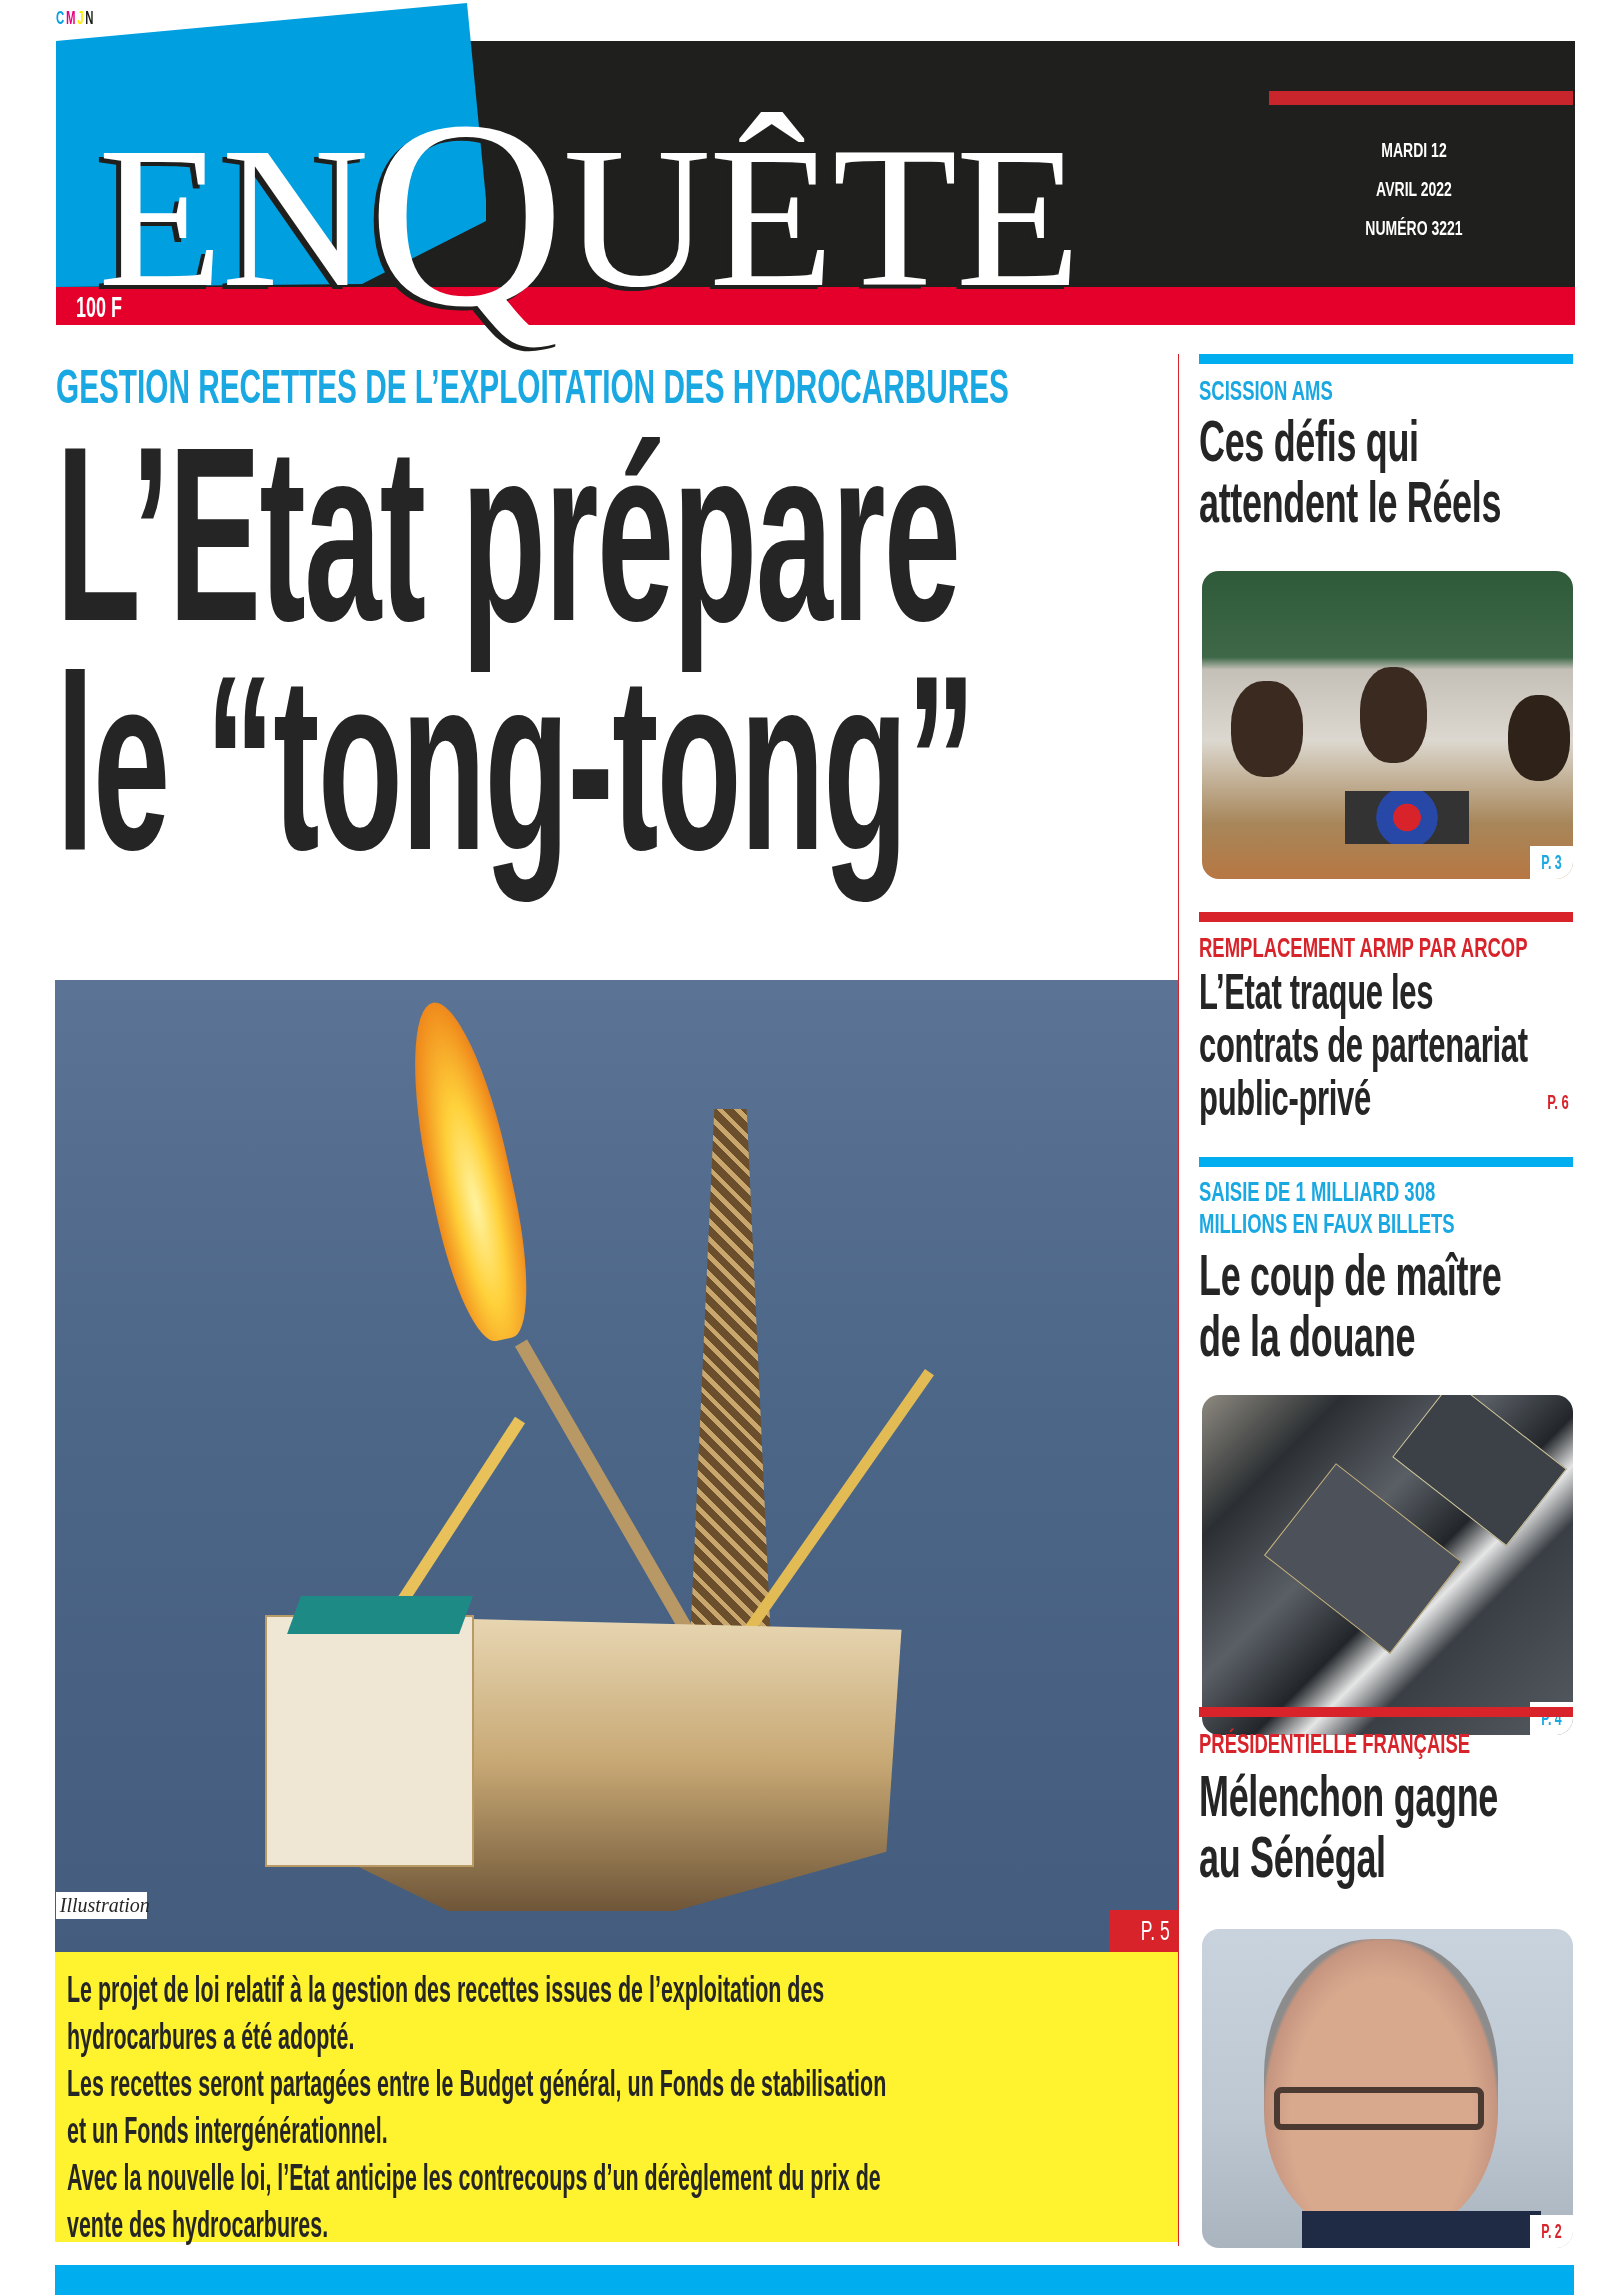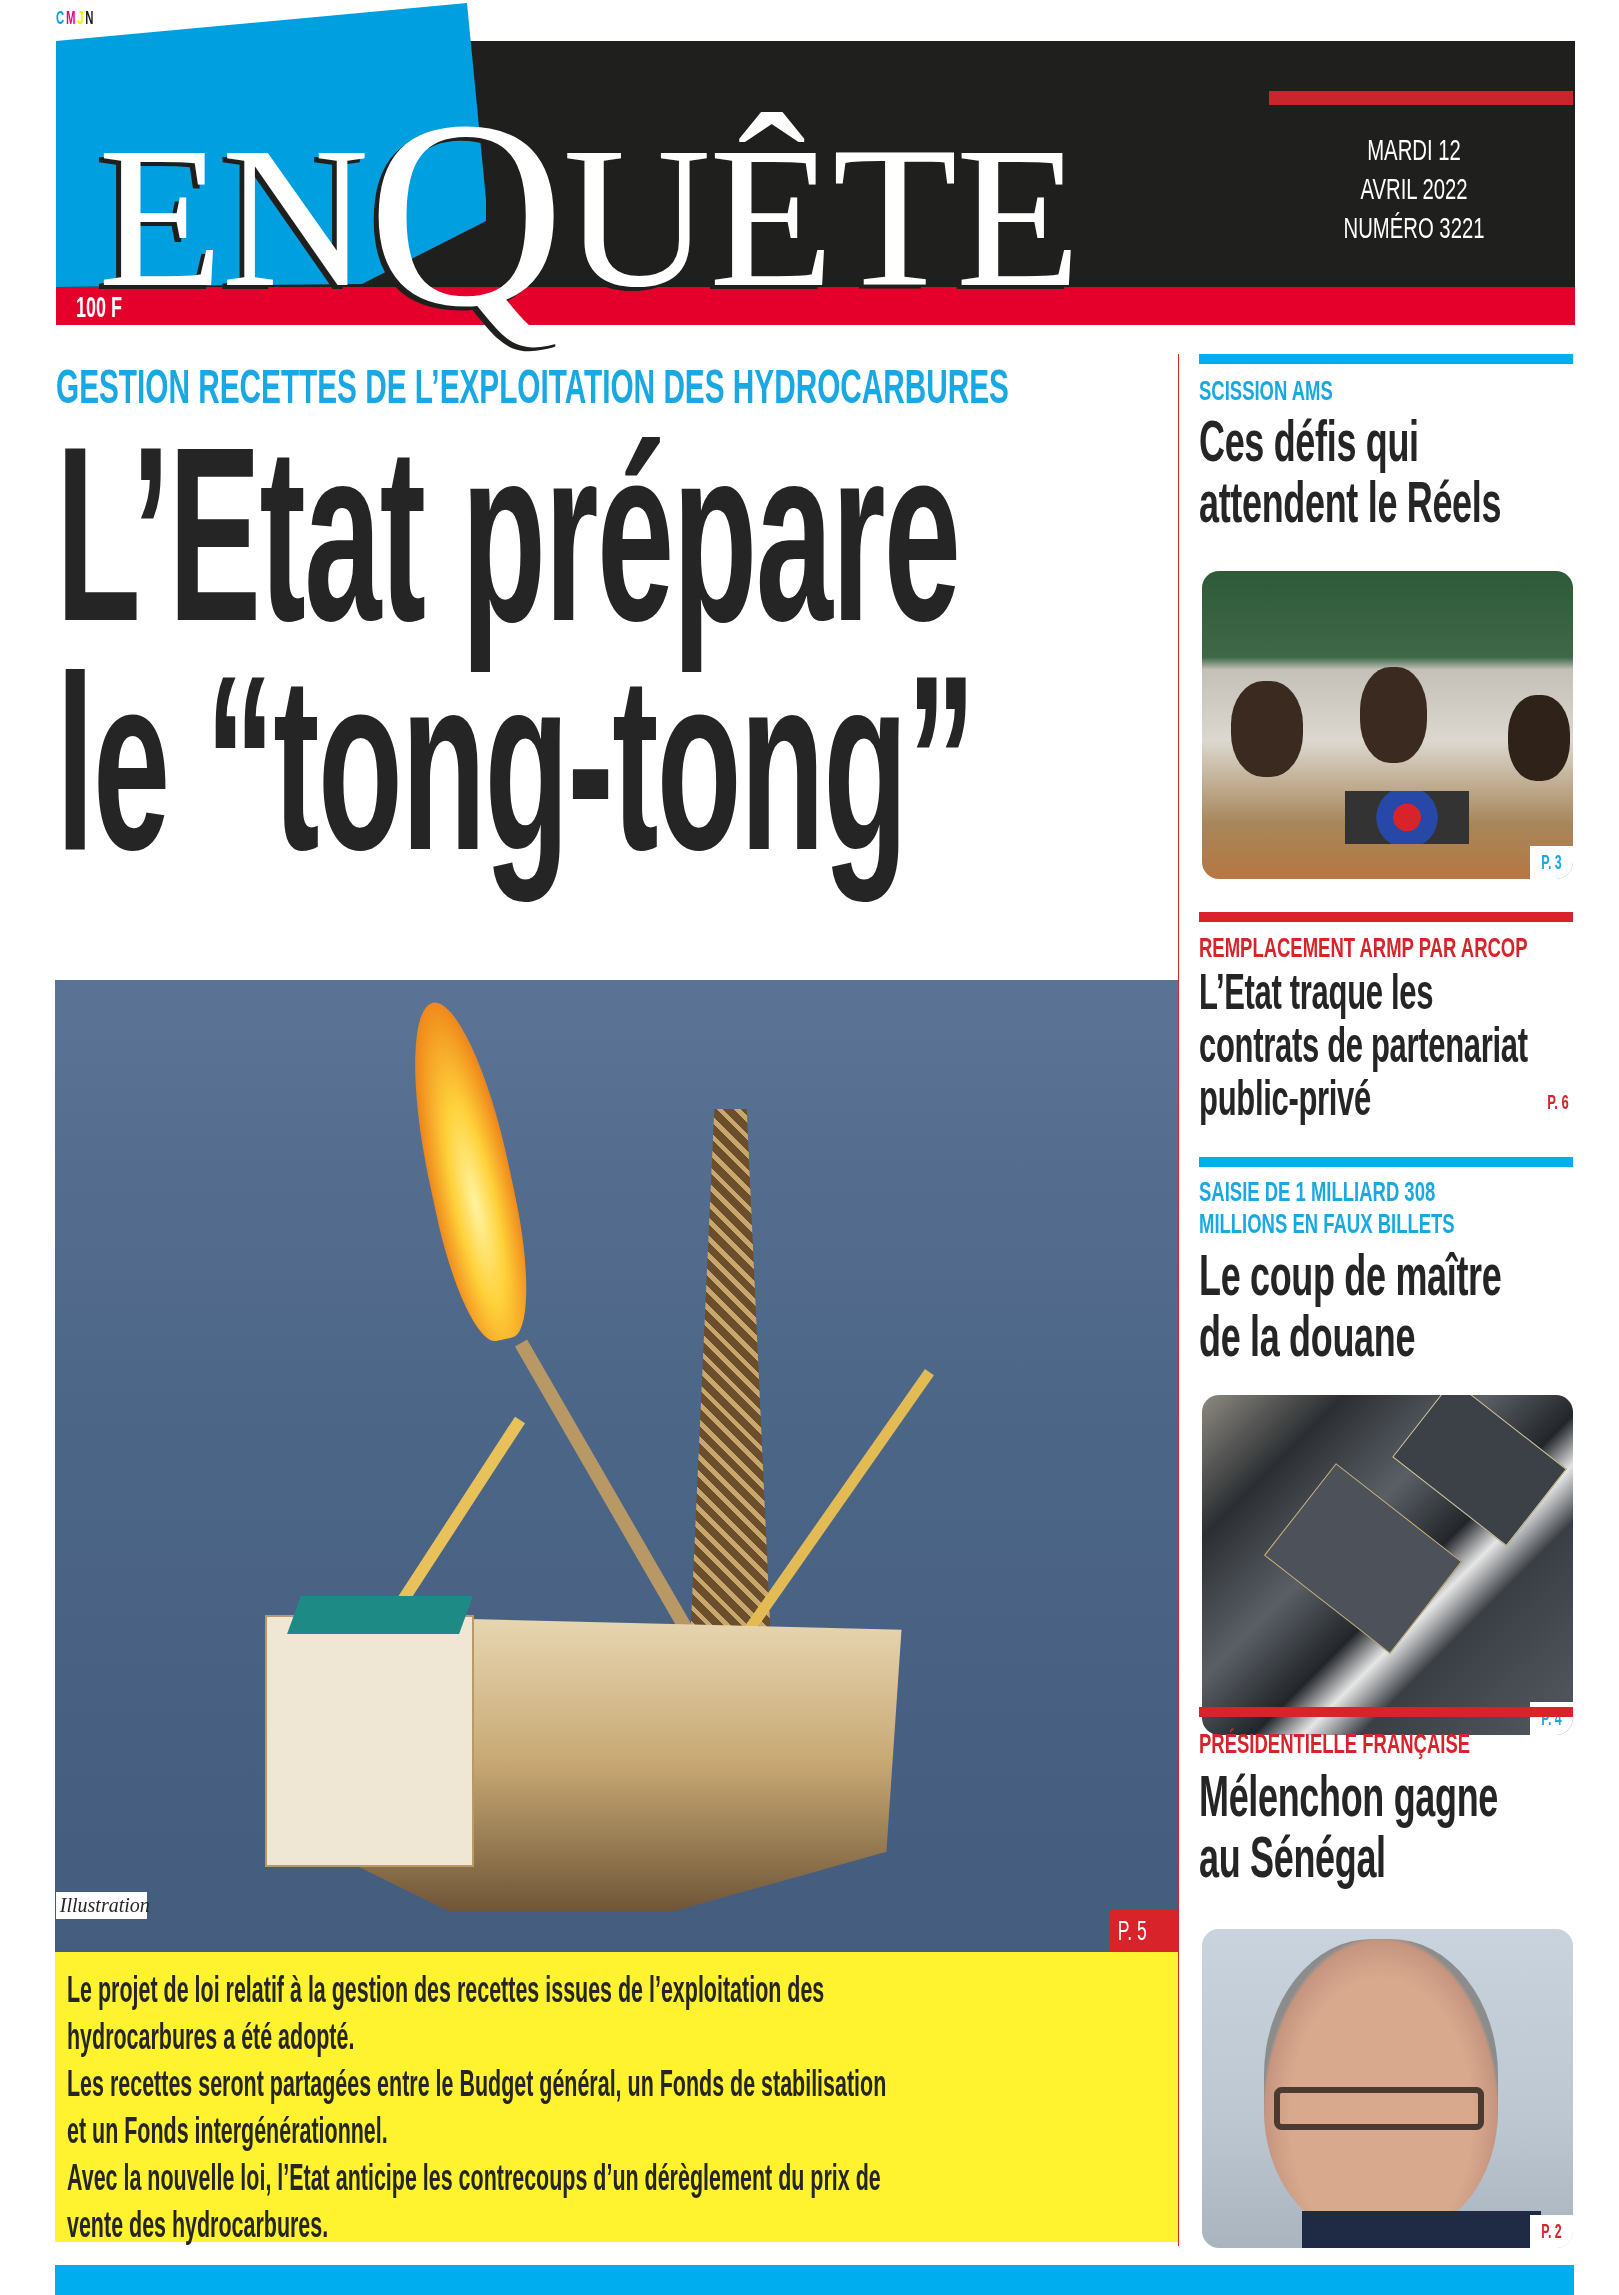--- a/index.html
+++ b/index.html
@@ -10,37 +10,37 @@
   #cmjn{left:56px;top:6.7px;font-size:19px;font-weight:bold;letter-spacing:2.9px;transform:scaleX(0.6);transform-origin:left top;}
   #cmjn span{display:inline-block}
   
   #mast-black{left:56px;top:41px;width:1519px;height:246px;background:#1f1f1d;}
   #mast-blue{left:56px;top:0;width:430px;height:287px;background:#009fe0;clip-path:polygon(0 41px,411px 2.9px,432px 220px,306px 284px,0 287px);}
   #mast-red{left:56px;top:287px;width:1519px;height:38px;background:#e4002b;}
   #mast-red-accent{left:1269px;top:91px;width:304px;height:14.3px;background:#c9252c;}
   #logo{left:98px;top:80px;font-family:"Liberation Serif","DejaVu Serif",serif;font-size:201px;color:#fff;letter-spacing:-1.9px;text-shadow:-4.8px 3.8px 0 #1f1f1d;line-height:1;transform:scaleX(1.02);transform-origin:left top;white-space:nowrap;}
   #logo .q{font-size:268px;vertical-align:-19px;}
   #price{left:76px;top:291px;font-size:29px;color:#fff;transform:scaleX(0.62);}
-  #dateblock{left:1290px;top:131px;width:248px;text-align:center;color:#fff;font-size:29px;font-weight:normal;line-height:39px;}
+  #dateblock{left:1290px;top:131px;width:248px;text-align:center;color:#fff;font-size:20px;font-weight:bold;line-height:39px;}
   #dateblock div{transform:scaleX(0.7);}
   
   #kicker{left:56px;top:359px;font-size:48px;color:#1aa8e2;transform:scaleX(0.62);}
   #headline{left:56px;top:420px;font-size:248px;line-height:229px;color:#252525;letter-spacing:-2.9px;transform:scaleX(0.56);}
   #vdiv{left:1178px;top:354px;width:1.4px;height:1892px;background:#d8232a;}
   #photo{left:55px;top:980px;width:1123px;height:972px;overflow:hidden;background:linear-gradient(180deg,#5b7394 0%,#4c6688 45%,#445c7e 100%);}
   #photo .flame{position:absolute;left:373px;top:19px;width:81px;height:344px;border-radius:50% 50% 40% 40%;background:radial-gradient(ellipse at 50% 60%,#fff3a0 0%,#ffd13a 35%,#f08b1c 70%,rgba(240,120,20,0) 100%);transform:rotate(-12deg);}
   #photo .derrick{position:absolute;left:635px;top:129px;width:81px;height:535px;background:repeating-linear-gradient(45deg,#c9a66b 0 4.8px,#6b4e2c 4.8px 12.4px);clip-path:polygon(30% 0,70% 0,100% 100%,0 100%);}
   #photo .crane1{position:absolute;left:459px;top:440px;width:12.4px;height:363px;background:#e8c15a;transform:rotate(33deg);transform-origin:top;}
   #photo .crane2{position:absolute;left:869px;top:392px;width:10.5px;height:334px;background:#e2bb55;transform:rotate(35deg);transform-origin:top;}
   #photo .flarearm{position:absolute;left:459px;top:363px;width:14.3px;height:373px;background:#b89864;transform:rotate(-30deg);transform-origin:top;}
   #photo .deck{position:absolute;left:167px;top:635px;width:755px;height:296px;background:linear-gradient(180deg,#e8d7b3 0%,#c7a874 50%,#6f5638 100%);clip-path:polygon(12% 0,90% 5%,88% 80%,60% 100%,30% 100%,14% 80%);}
   #photo .quarters{position:absolute;left:210px;top:635px;width:205px;height:248px;background:#efe6d4;border:2.9px solid #b89a66;}
   #photo .helipad{position:absolute;left:239px;top:616px;width:172px;height:38px;background:#1e8a86;transform:skewX(-20deg);}
   #illus{left:56px;top:1892px;width:91px;height:27px;background:#fff;font-family:"Liberation Serif",serif;font-style:italic;font-size:20px;line-height:27px;padding-left:3.8px;box-sizing:border-box;}
-  #p5{left:1110px;top:1910px;width:68px;height:42px;background:#d8232a;color:#fff;font-size:27px;text-align:left;line-height:42px;}
+  #p5{left:1110px;top:1910px;width:68px;height:42px;background:#d8232a;color:#fff;font-size:27px;text-align:right;line-height:42px;}
   #p5 span{display:inline-block;transform:scaleX(0.65);}
   #summary{left:55px;top:1952px;width:1123px;height:290px;background:#fff22e;padding:14.3px 11.5px;box-sizing:border-box;}
   #summary p{margin:0;font-size:37px;font-weight:bold;line-height:47px;transform:scaleX(0.58);transform-origin:left top;width:172%;white-space:nowrap;}
   #bottombar{left:55px;top:2265px;width:1519px;height:30px;background:#00aeef;}
   
   .rc{position:absolute;left:1199px;width:374px;text-decoration:underline;}
   .rbar{position:absolute;left:1199px;width:374px;height:10px;}
   .tag{font-size:28px;line-height:32px;transform:scaleX(0.66);transform-origin:left top;width:152%;}
   .rh{font-size:58px;line-height:61px;color:#252525;transform:scaleX(0.62);transform-origin:left top;width:162%;letter-spacing:-0.5px;}
   .pg{position:absolute;font-weight:bold;font-size:21px;transform:scaleX(0.62);transform-origin:right top;}

